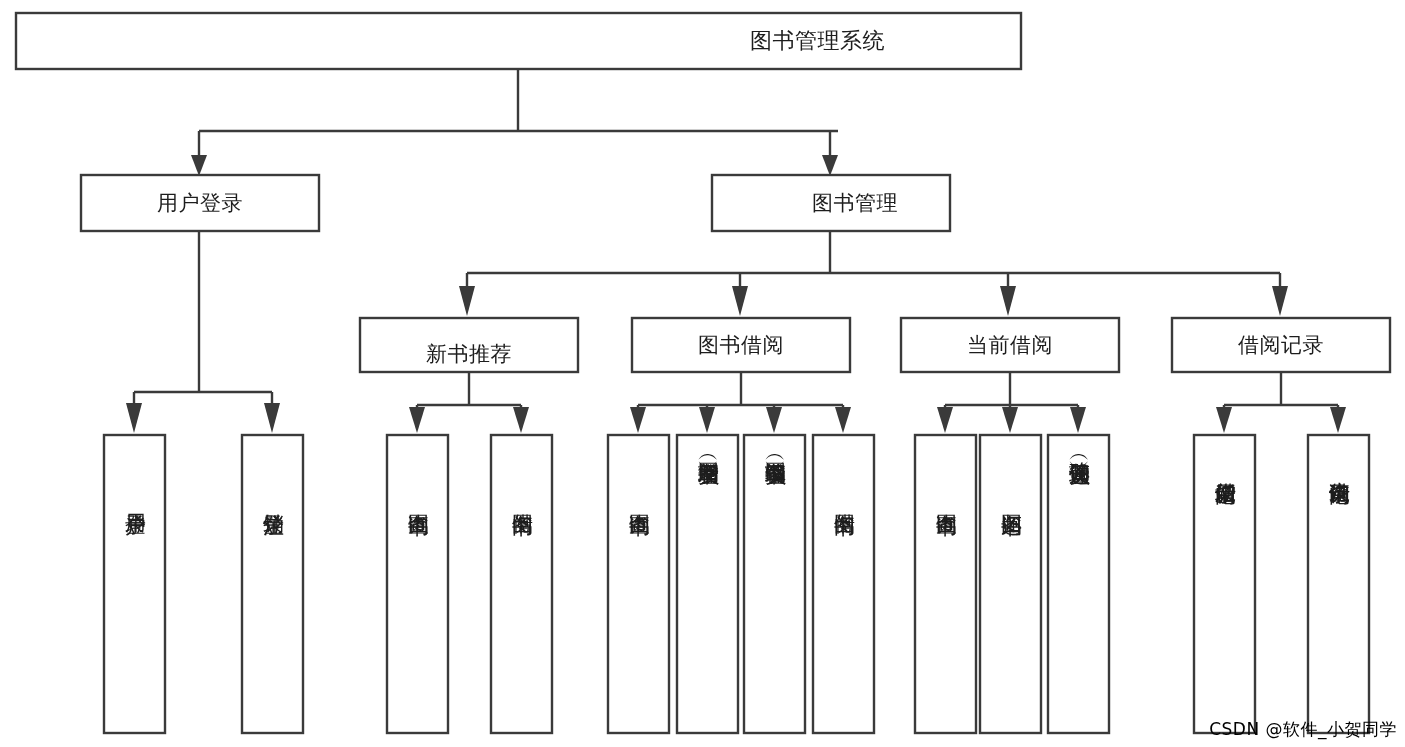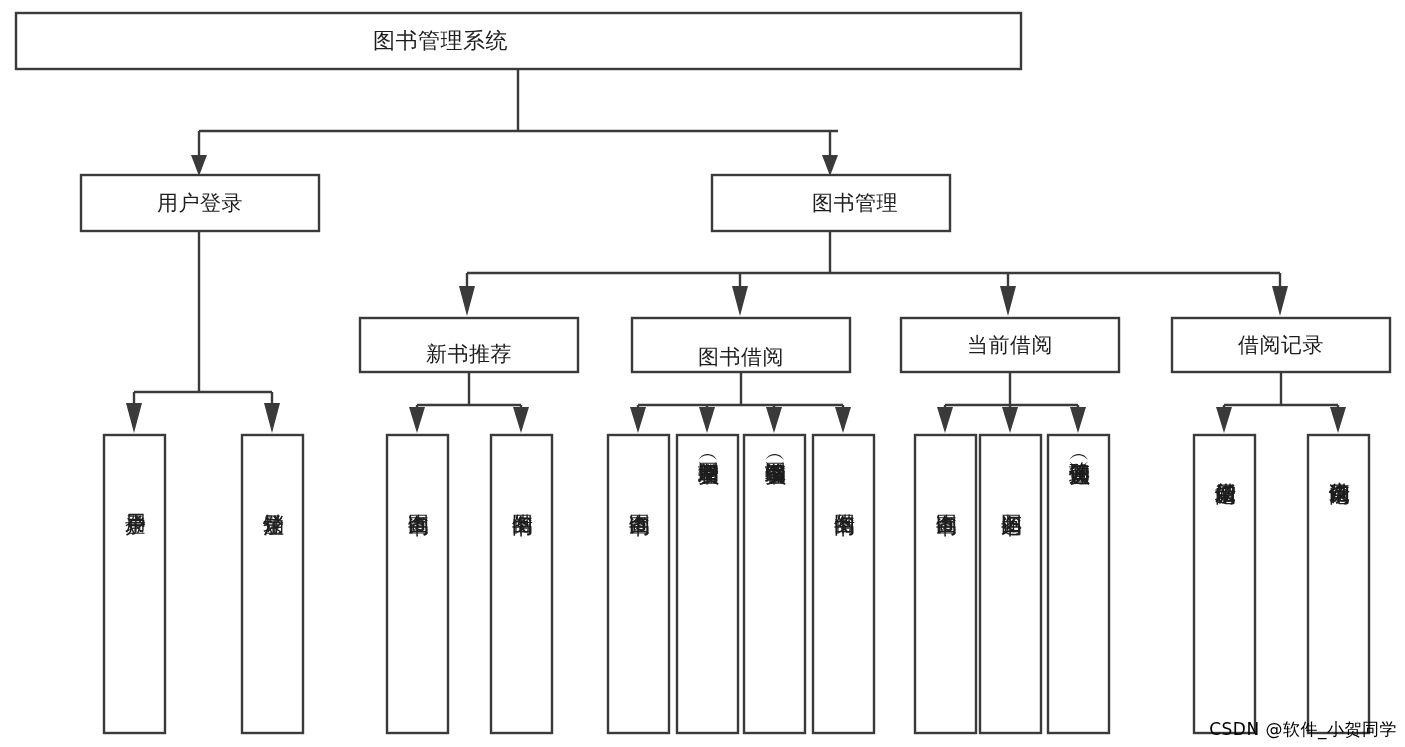--- a/index.html
+++ b/index.html
@@ -174,37 +174,37 @@
 
     <rect class="box-rect" x="915" y="435" width="61" height="298"></rect>
     <rect class="box-rect" x="980" y="435" width="61" height="298"></rect>
     <rect class="box-rect" x="1048" y="435" width="61" height="298"></rect>
 
     <rect class="box-rect" x="1194" y="435" width="61" height="298"></rect>
     <rect class="box-rect" x="1308" y="435" width="61" height="298"></rect>
 
   </svg>
 
-  <div class="hlabel-wrap" style="left:12px; top:13px; width:857px; height:56px;">
+  <div class="hlabel-wrap" style="left:28px; top:13px; width:857px; height:56px;justify-content:flex-end;">
     <span class="hlabel-text title-text">图书管理系统</span>
   </div>
 
   <div class="hlabel-wrap" style="left:81px; top:175px; width:238px; height:56px;">
     <span class="hlabel-text">用户登录</span>
   </div>
 
   <div class="hlabel-wrap" style="left:712px; top:175px; width:286px; height:56px;">
     <span class="hlabel-text">图书管理</span>
   </div>
 
   <div class="hlabel-wrap" style="left:360px; top:318px; width:218px; height:54px;margin-top:9px;">
     <span class="hlabel-text">新书推荐</span>
   </div>
 
-  <div class="hlabel-wrap" style="left:632px; top:330px; width:218px; height:54px;">
+  <div class="hlabel-wrap" style="left:632px; top:318px; width:218px; height:54px;">
     <span class="hlabel-text">图书借阅</span>
   </div>
 
   <div class="hlabel-wrap" style="left:901px; top:318px; width:218px; height:54px;text-align:center;">
     <span class="hlabel-text">当前借阅</span>
   </div>
 
   <div class="hlabel-wrap" style="left:1172px; top:318px; width:218px; height:54px;">
     <span class="hlabel-text">借阅记录</span>
   </div>

